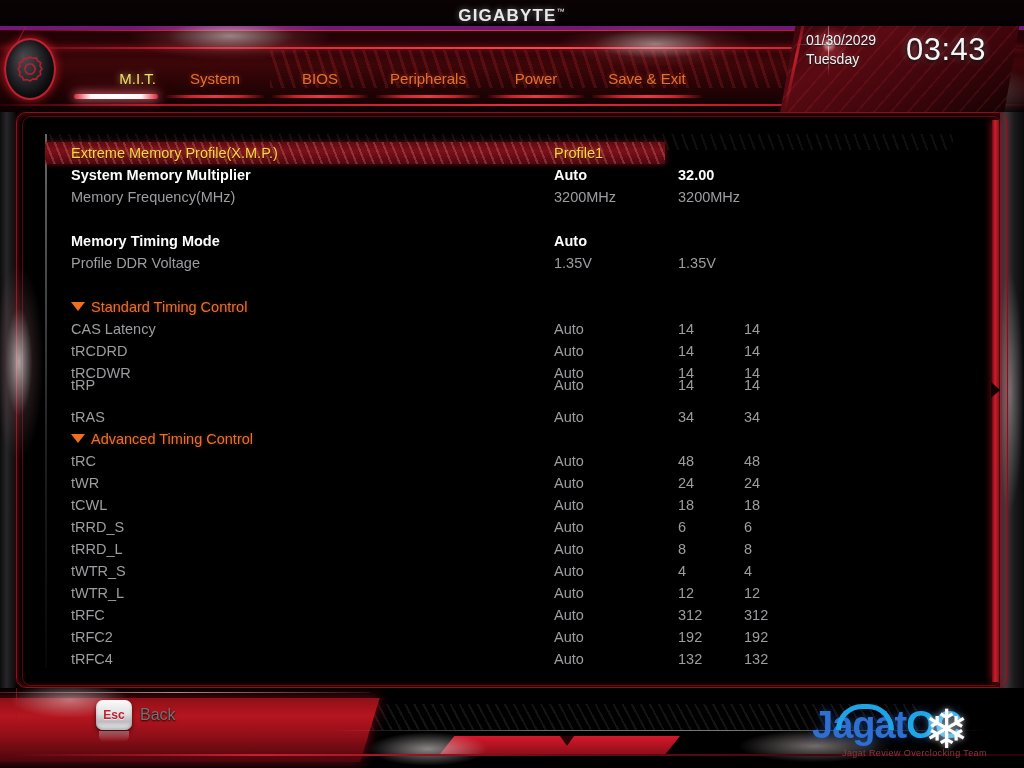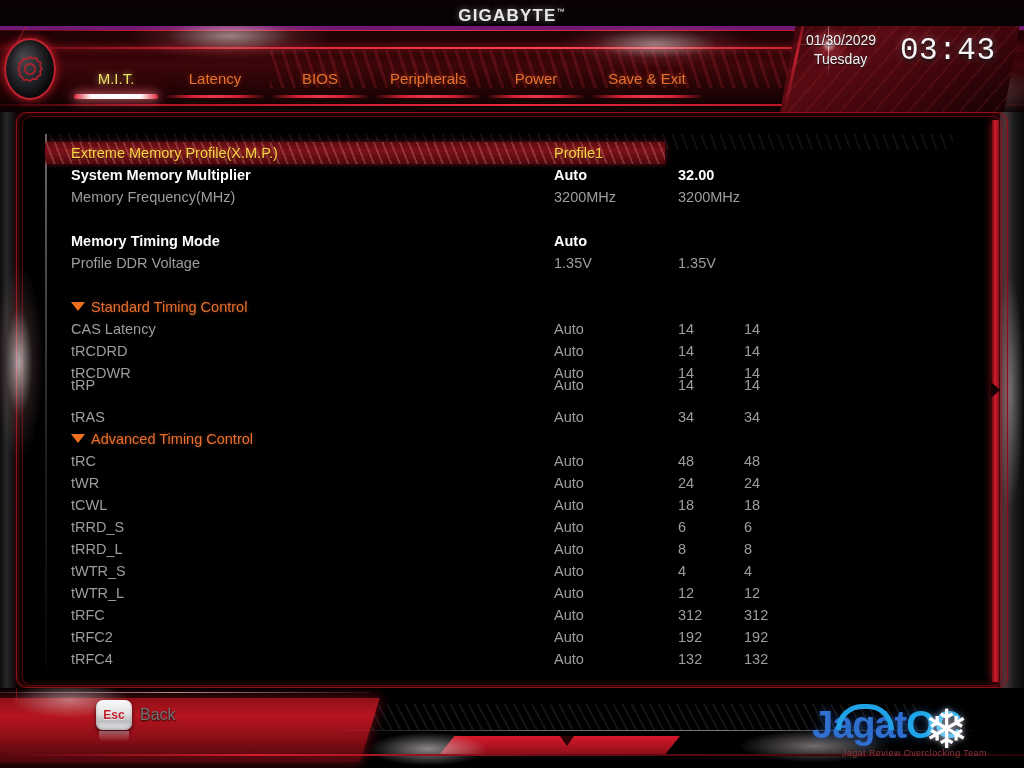--- a/index.html
+++ b/index.html
@@ -105,26 +105,24 @@
     display:flex; align-items:center;
   }
   #datebox .dt-left { width:92px; text-align:left; }
   #datebox .dt-date {
     font-size:14px; color:#f2f2f4; line-height:19px;
     text-shadow:0 1px 2px #000, 0 0 5px rgba(255,255,255,.25);
   }
   #datebox .dt-day {
     font-size:14px; color:#f2f2f4; line-height:19px;
     text-shadow:0 1px 2px #000, 0 0 5px rgba(255,255,255,.25);
-    margin-left:8px;
   }
   #datebox .dt-time {
-    font-size:31px; color:#f6f6f8; margin-left:2px; letter-spacing:.5px;
+    font-size:31px; color:#f6f6f8; margin-left:8px; letter-spacing:.5px;
     text-shadow:0 2px 4px #000, 0 0 9px rgba(255,255,255,.4);
-    font-family:Liberation Mono, monospace;
   }
 
   
   #gear-badge {
     position:absolute; left:4px; top:38px; width:52px; height:62px;
     border-radius:50%;
     background:radial-gradient(ellipse at 35% 28%, #4a4a50 0%, #2b2b30 38%, #121215 72%, #08080a 100%);
     border:2px solid #c0202f;
     box-shadow:0 0 10px rgba(220,30,45,.85), inset 0 0 14px rgba(0,0,0,.85);
     display:flex; align-items:center; justify-content:center;
@@ -147,20 +145,21 @@
     white-space:nowrap;
   }
   .tab .tab-underline {
     position:absolute; left:4px; right:4px; bottom:6px; height:3px;
     background:linear-gradient(90deg,rgba(150,15,25,.15),#cf2030 25%,#e63a48 50%,#cf2030 75%,rgba(150,15,25,.15));
     border-radius:2px;
   }
   .tab.active .tab-label {
     color:#f5e46a;
     text-shadow:0 0 7px rgba(255,235,140,.75), 0 1px 1px #000;
+    text-align:right;
   }
   .tab.active .tab-underline {
     height:5px; bottom:5px;
     background:linear-gradient(90deg,#d62535,#fff6f6 20%,#ffffff 50%,#fff6f6 80%,#d62535);
     box-shadow:0 0 10px rgba(255,130,140,.95), 0 0 18px rgba(255,60,80,.65);
   }
 
   
   #stage {
     position:absolute; left:0; top:112px; width:1024px; height:580px;
@@ -411,21 +410,21 @@
     </div>
     <div class="dt-time">03:43</div>
   </div>
 
   <div id="tabs">
     <div class="tab active" style="width:92px">
       <span class="tab-label">M.I.T.</span>
       <span class="tab-underline"></span>
     </div>
     <div class="tab" style="width:106px">
-      <span class="tab-label">Latency</span>
+      <span class="tab-label">System</span>
       <span class="tab-underline"></span>
     </div>
     <div class="tab" style="width:104px">
       <span class="tab-label">BIOS</span>
       <span class="tab-underline"></span>
     </div>
     <div class="tab" style="width:112px">
       <span class="tab-label">Peripherals</span>
       <span class="tab-underline"></span>
     </div>

